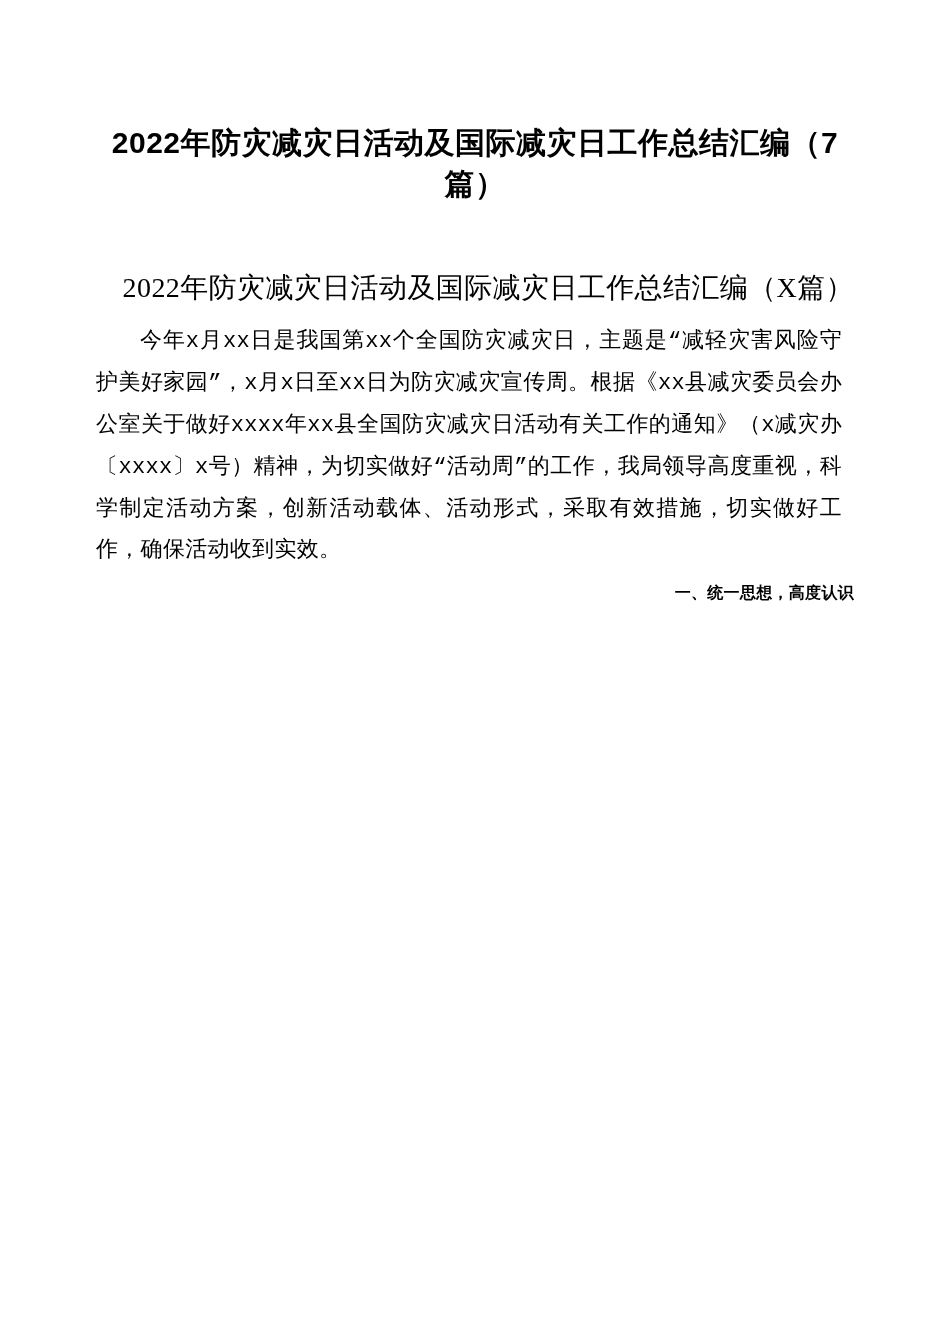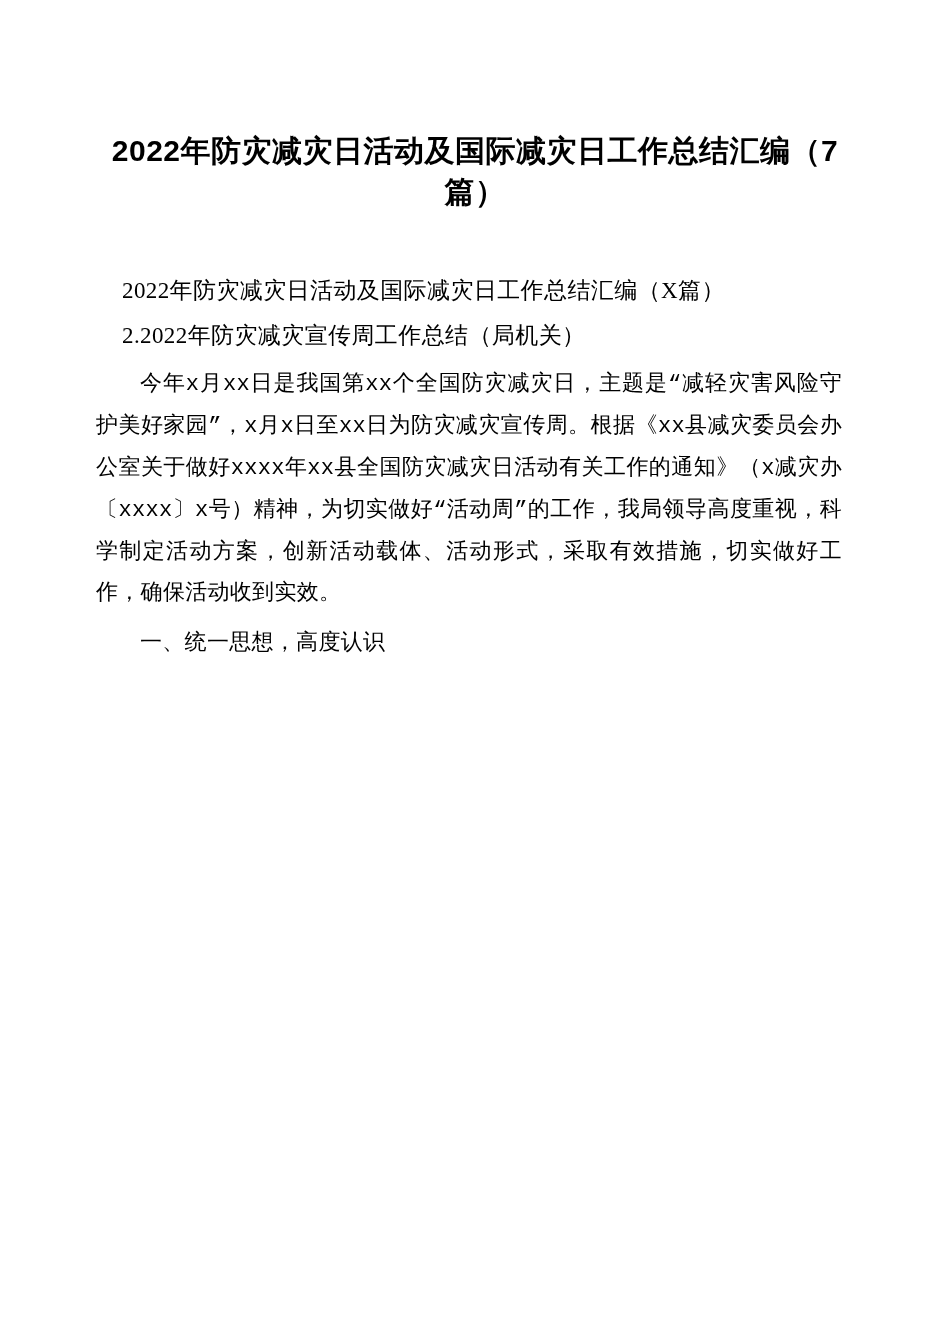--- a/index.html
+++ b/index.html
@@ -22,28 +22,29 @@
     padding: 118px 96px 40px 96px;
     background: #ffffff;
   }
   .doc-title {
     font-family: "Liberation Sans", "DejaVu Sans", sans-serif;
     font-weight: bold;
     font-size: 30px;
     line-height: 1.38;
     text-align: center;
     letter-spacing: 0.5px;
-    margin: 12px 0 56px 0;
+    margin: 4px 0 56px 0;
     padding: 0 8px;
   }
   .toc-block {
-    font-size: 23px;
+    font-size: 28px;
     line-height: 1.95;
     letter-spacing: 0.4px;
     padding-left: 26px;
+    text-align: right;
   }
   .toc-line {
     white-space: nowrap;
   }
   .section-heading {
     font-size: 21.5px;
     line-height: 1.95;
     letter-spacing: 0.4px;
     padding-left: 26px;
     white-space: nowrap;
@@ -53,42 +54,42 @@
     line-height: 1.9;
     letter-spacing: 0.3px;
     text-align: justify;
     text-justify: inter-ideograph;
     text-indent: 2em;
     margin: 6px 12px 0 0;
     font-family: Liberation Mono, monospace;
   }
   .sub-heading {
     font-family: "Liberation Sans", "DejaVu Sans", sans-serif;
-    font-weight: normal;
-    font-size: 22px;
+    font-weight: bold;
+    font-size: 16px;
     line-height: 1.9;
     letter-spacing: 0.3px;
     text-indent: 2em;
     margin: 6px 0 0 0;
+    text-align: right;
   }
   .clipped {
     max-height: 120px;
     overflow: hidden;
   }
 </style>
 </head>
 <body>
 
 <div class="page">
 
   <h1 class="doc-title">2022年防灾减灾日活动及国际减灾日工作总结汇编（7篇）</h1>
 
   <div class="toc-block">
     <div class="toc-line">2022年防灾减灾日活动及国际减灾日工作总结汇编（X篇）</div>
-    <div class="toc-line">2.2022年防灾减灾宣传周工作总结（局机关）</div>
   </div>
 
 
   <p class="body-para">今年x月xx日是我国第xx个全国防灾减灾日，主题是“减轻灾害风险守护美好家园”，x月x日至xx日为防灾减灾宣传周。根据《xx县减灾委员会办公室关于做好xxxx年xx县全国防灾减灾日活动有关工作的通知》（x减灾办〔xxxx〕x号）精神，为切实做好“活动周”的工作，我局领导高度重视，科学制定活动方案，创新活动载体、活动形式，采取有效措施，切实做好工作，确保活动收到实效。</p>
 
   <p class="sub-heading">一、统一思想，高度认识</p>
 
 
 </div>
 

